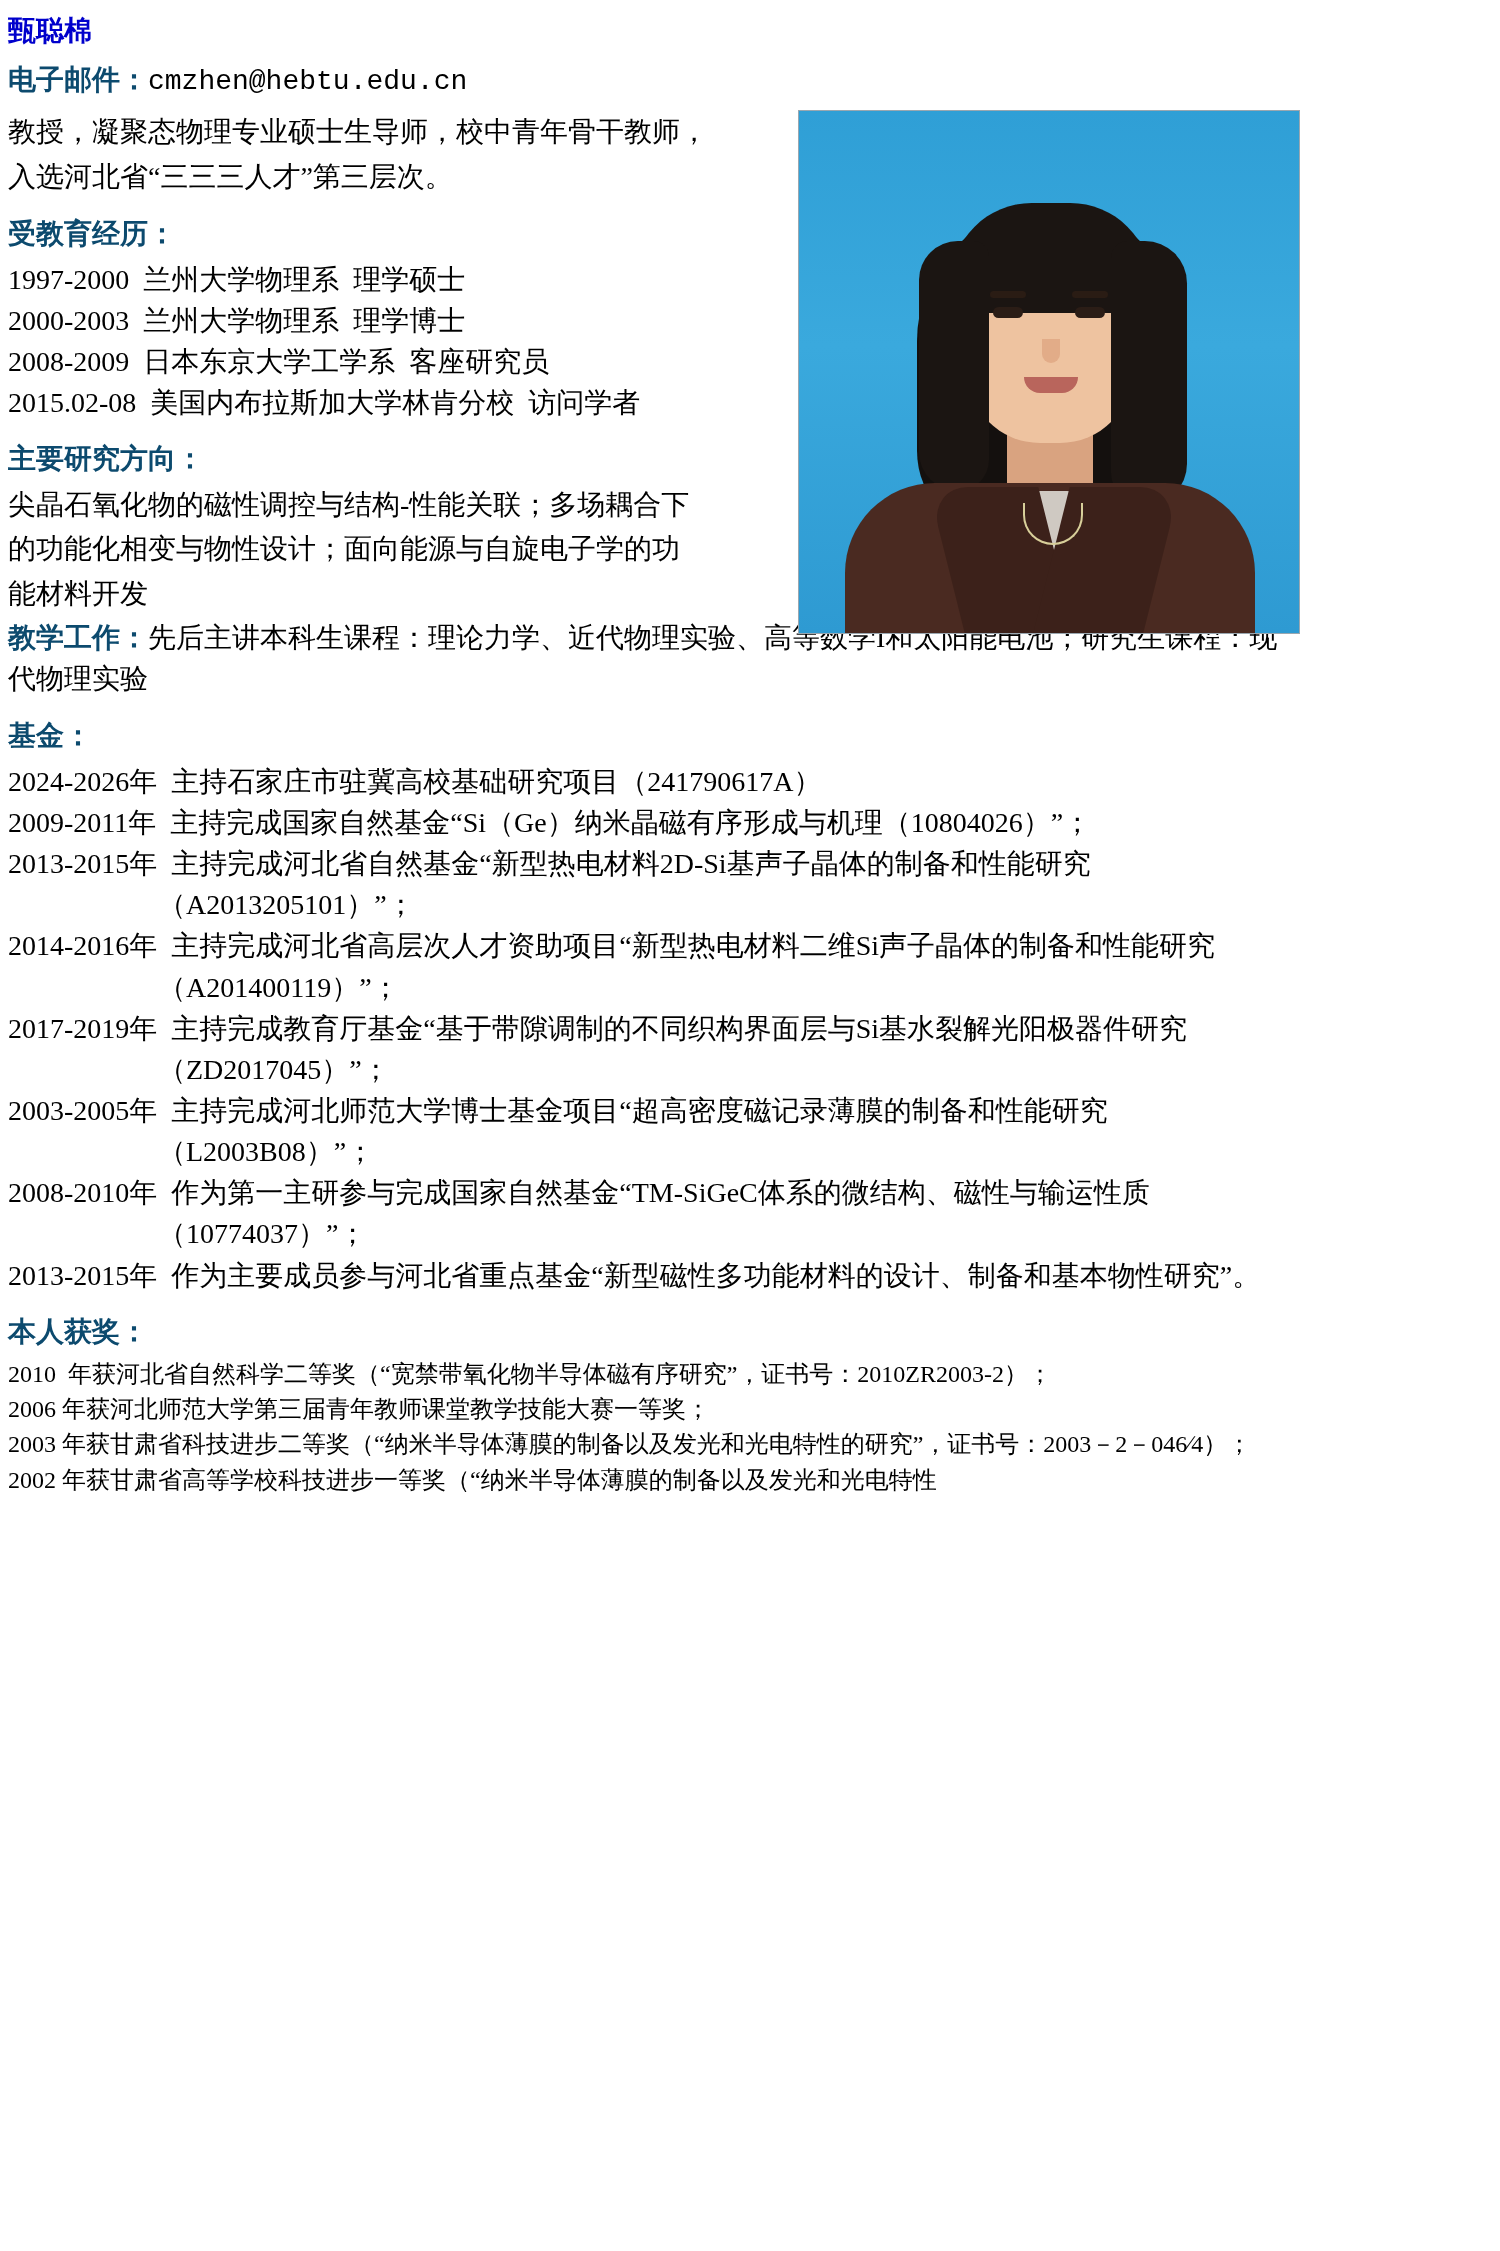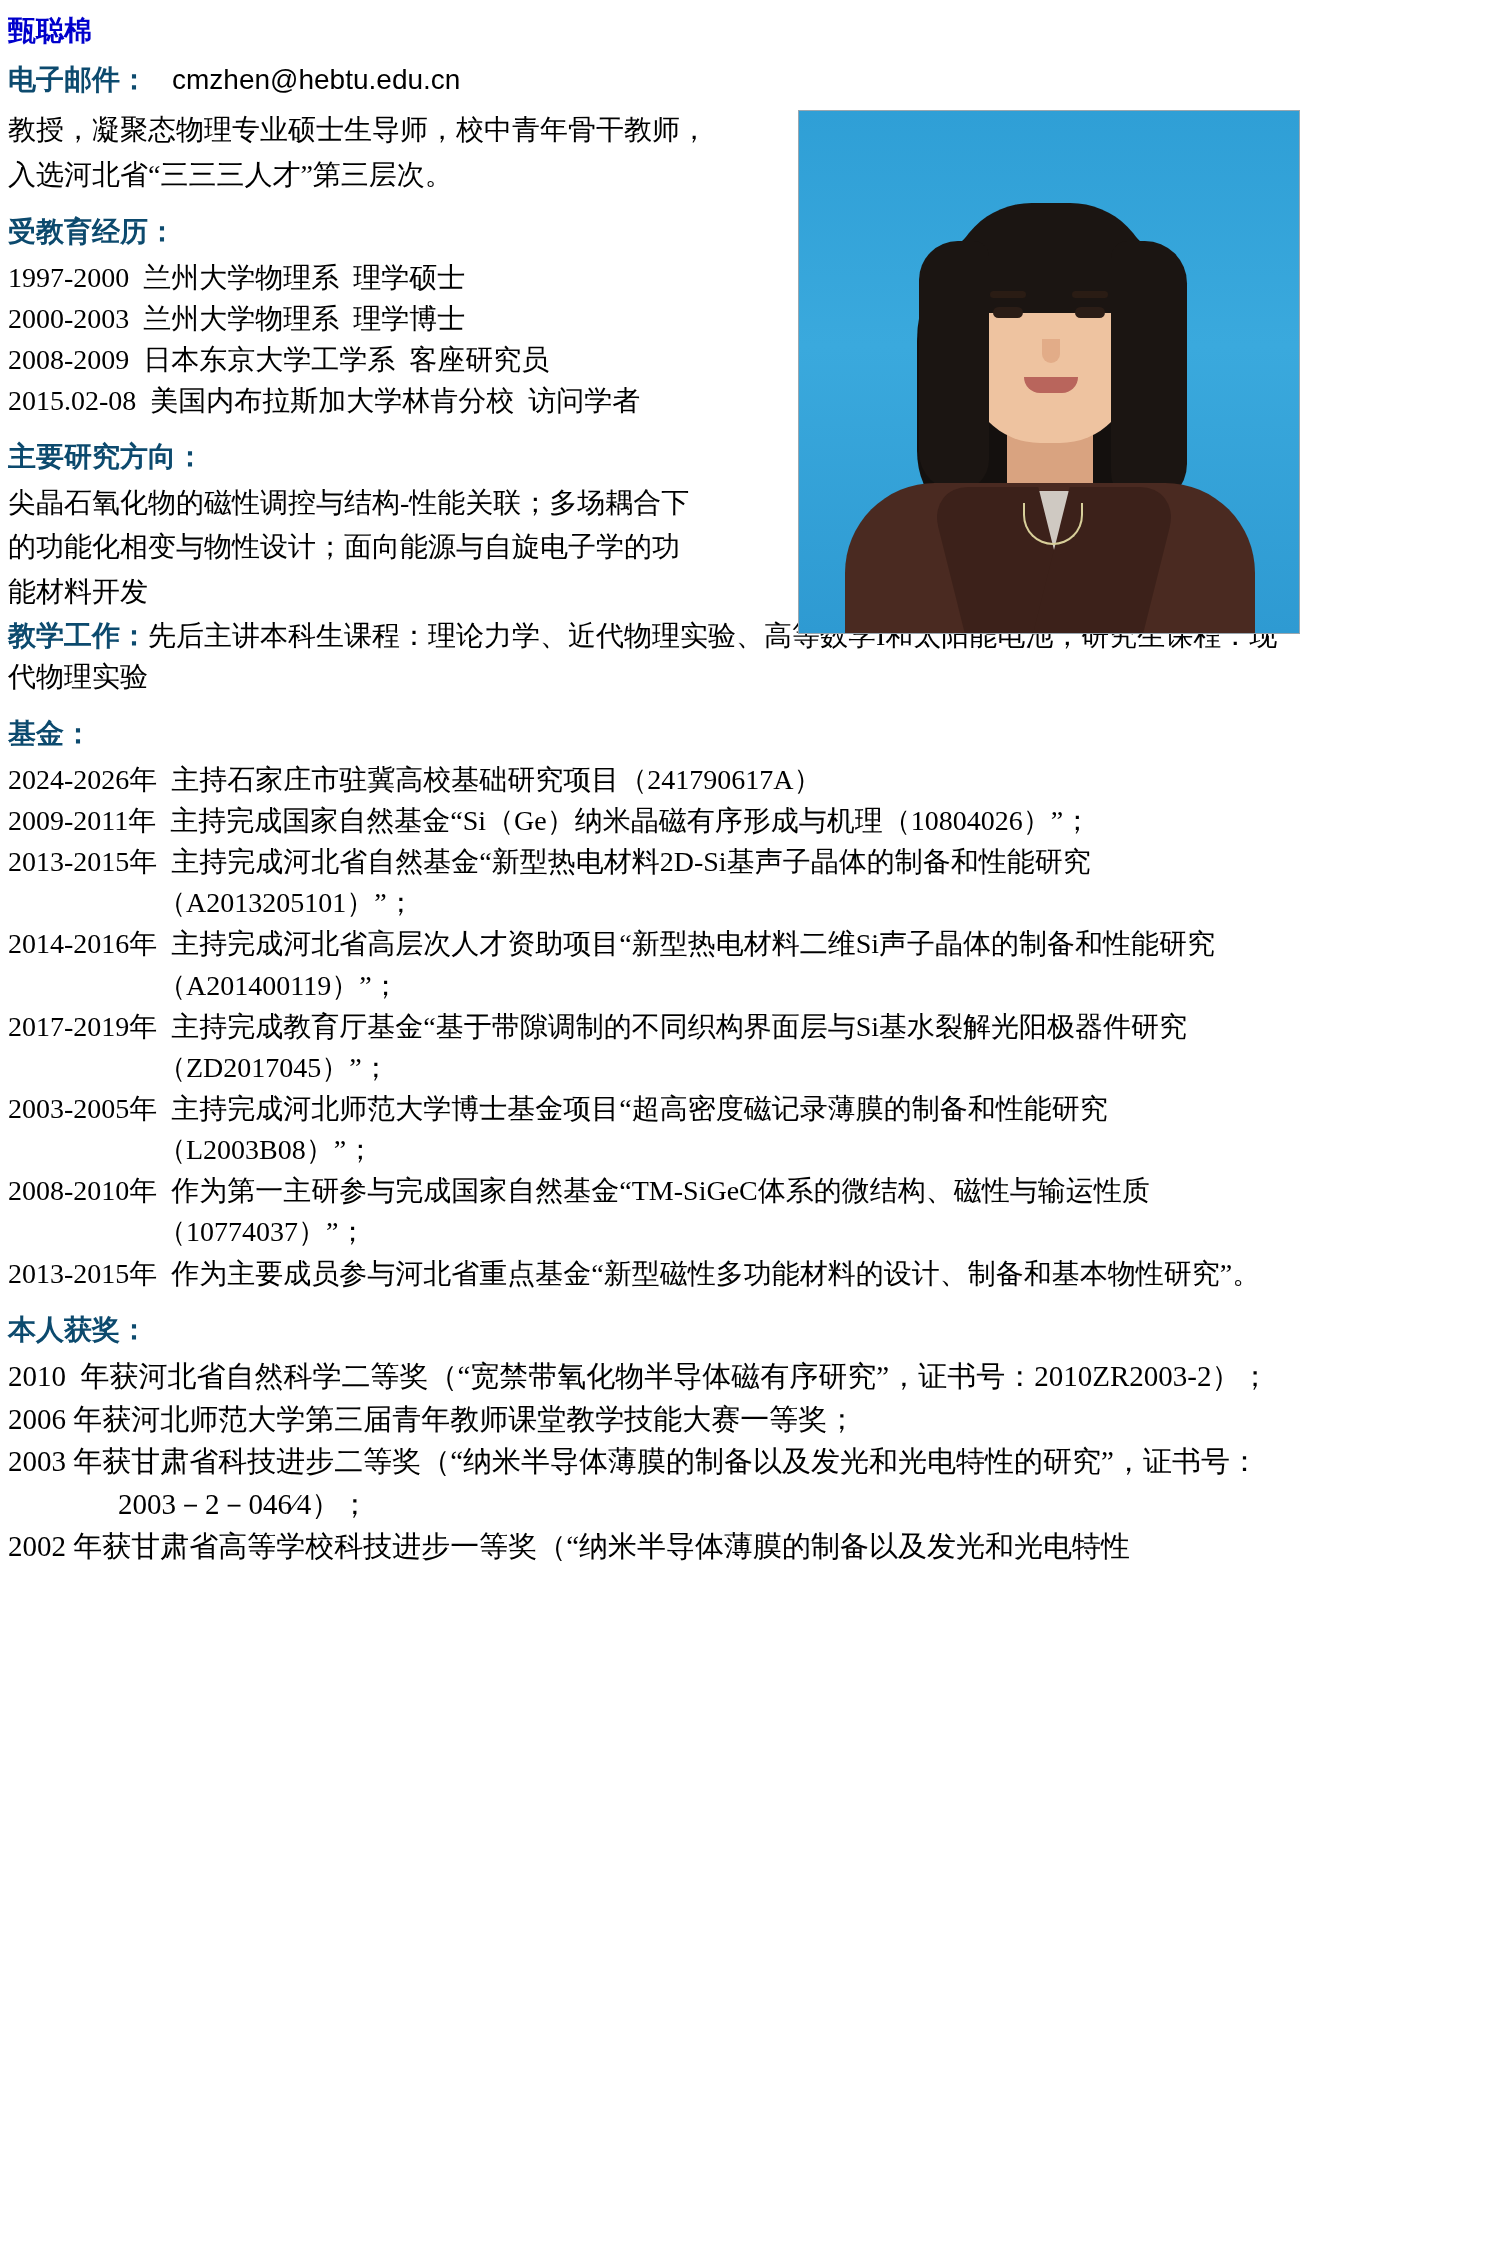--- a/index.html
+++ b/index.html
@@ -42,22 +42,21 @@
     font-size: 28px;
     line-height: 1.45;
     margin: 4px 0 4px 0;
   }
   .email-row {
     font-size: 28px;
     line-height: 1.45;
     margin: 6px 0 10px 0;
   }
   .email-val {
-    font-family: Liberation Sans, sans-serif;
-    margin-left: 24px;
+    font-family: Liberation Mono, monospace;
   }
   .photo {
     position: absolute;
     top: 110px;
     right: 12px;
     width: 500px;
     height: 522px;
     border: 1px solid #9aa7b0;
     background: linear-gradient(180deg,#2f9fd6 0%, #3aa9dd 45%, #2e9ad2 100%);
     overflow: hidden;
@@ -184,21 +183,21 @@
   .edu-block { margin-top: 4px; }
   .fund-item {
     font-size: 28px;
     line-height: 1.47;
     margin: 0;
     padding-left: 150px;
     text-indent: -150px;
     white-space: pre-wrap;
   }
   .award-item {
-    font-size: 29px;
+    font-size: 24px;
     line-height: 1.47;
     margin: 0;
     padding-left: 110px;
     text-indent: -110px;
     white-space: pre-wrap;
   }
   .right-gap { padding-right: 510px; }
   .section-gap { }
 </style>
 </head>

